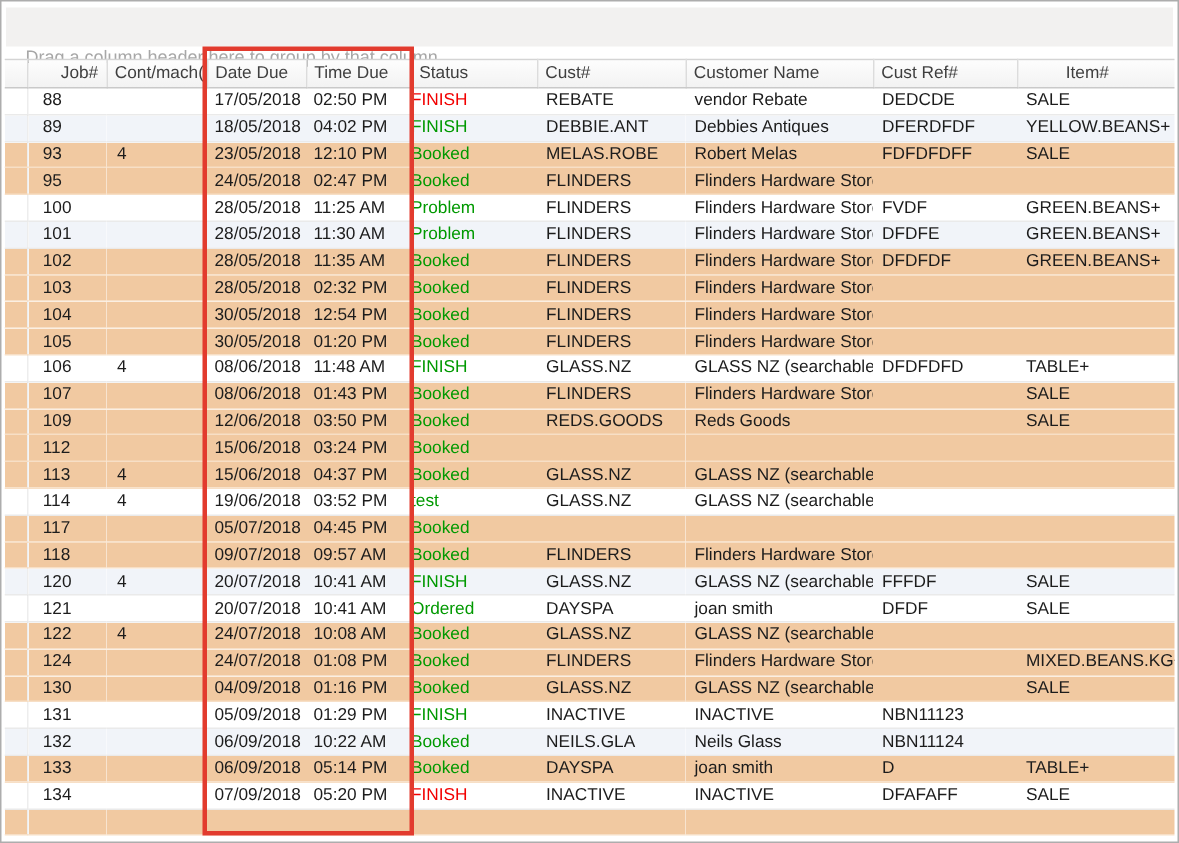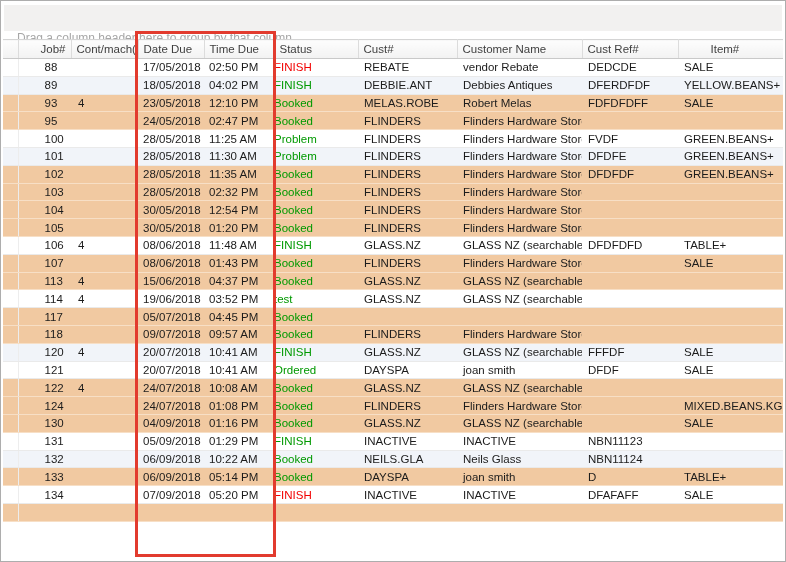--- a/index.html
+++ b/index.html
@@ -31,21 +31,21 @@
     border-top:1px solid #D4D4D4;border-bottom:1px solid #C9C9C9;border-right:1px solid #DCDCDC;
     font-weight:normal;font-size:11.5px;color:#3F3F3F;text-align:left;
     padding:0 0 0 5px;white-space:nowrap;overflow:hidden;
   }
   thead th:last-child{border-right:none;padding-left:32px;}
   thead th.h-job{padding-left:22px;}
   tbody td{
     height:17.8px;box-sizing:border-box;font-size:11.5px;color:#1C1C1C;
     padding:0 2px 0 5px;white-space:nowrap;overflow:hidden;vertical-align:middle;
   }
-  td.col-job{padding-left:26px;margin-top:16px;}
+  td.col-job{padding-left:10px;margin-top:16px;}
   td.col-cont{padding-left:7px;}
   td.col-status{padding-left:0;}
   td.col-cust,td.col-customer_name,td.col-cust_ref,td.col-item{padding-left:6px;}
   td.ind{border-right:1px solid rgba(0,0,0,0.07);}
   tr.bg-white{background:var(--row-white);}
   tr.bg-blue{background:var(--row-blue);}
   tr.bg-orange{background:var(--row-orange);}
   tr.bg-white td,tr.bg-blue td{border-bottom:1px solid #EAEAEA;}
   tr.bg-orange td{border-bottom:1px solid #F7DFC6;}
   td.status-green{color:var(--status-green);}
@@ -232,20 +232,44 @@
             <td class="col-date_due">08/06/2018</td>
             <td class="col-time_due">01:43 PM</td>
             <td class="col-status status-green">Booked</td>
             <td class="col-cust">FLINDERS</td>
             <td class="col-customer_name">Flinders Hardware Store</td>
             <td class="col-cust_ref"></td>
             <td class="col-item">SALE</td>
           </tr>
           <tr class="row bg-orange">
             <td class="ind"></td>
+            <td class="col-job">109</td>
+            <td class="col-cont"></td>
+            <td class="col-date_due">12/06/2018</td>
+            <td class="col-time_due">03:50 PM</td>
+            <td class="col-status status-green">Booked</td>
+            <td class="col-cust">REDS.GOODS</td>
+            <td class="col-customer_name">Reds Goods</td>
+            <td class="col-cust_ref"></td>
+            <td class="col-item">SALE</td>
+          </tr>
+          <tr class="row bg-orange">
+            <td class="ind"></td>
+            <td class="col-job">112</td>
+            <td class="col-cont"></td>
+            <td class="col-date_due">15/06/2018</td>
+            <td class="col-time_due">03:24 PM</td>
+            <td class="col-status status-green">Booked</td>
+            <td class="col-cust"></td>
+            <td class="col-customer_name"></td>
+            <td class="col-cust_ref"></td>
+            <td class="col-item"></td>
+          </tr>
+          <tr class="row bg-orange">
+            <td class="ind"></td>
             <td class="col-job">113</td>
             <td class="col-cont">4</td>
             <td class="col-date_due">15/06/2018</td>
             <td class="col-time_due">04:37 PM</td>
             <td class="col-status status-green">Booked</td>
             <td class="col-cust">GLASS.NZ</td>
             <td class="col-customer_name">GLASS NZ (searchable)</td>
             <td class="col-cust_ref"></td>
             <td class="col-item"></td>
           </tr>

